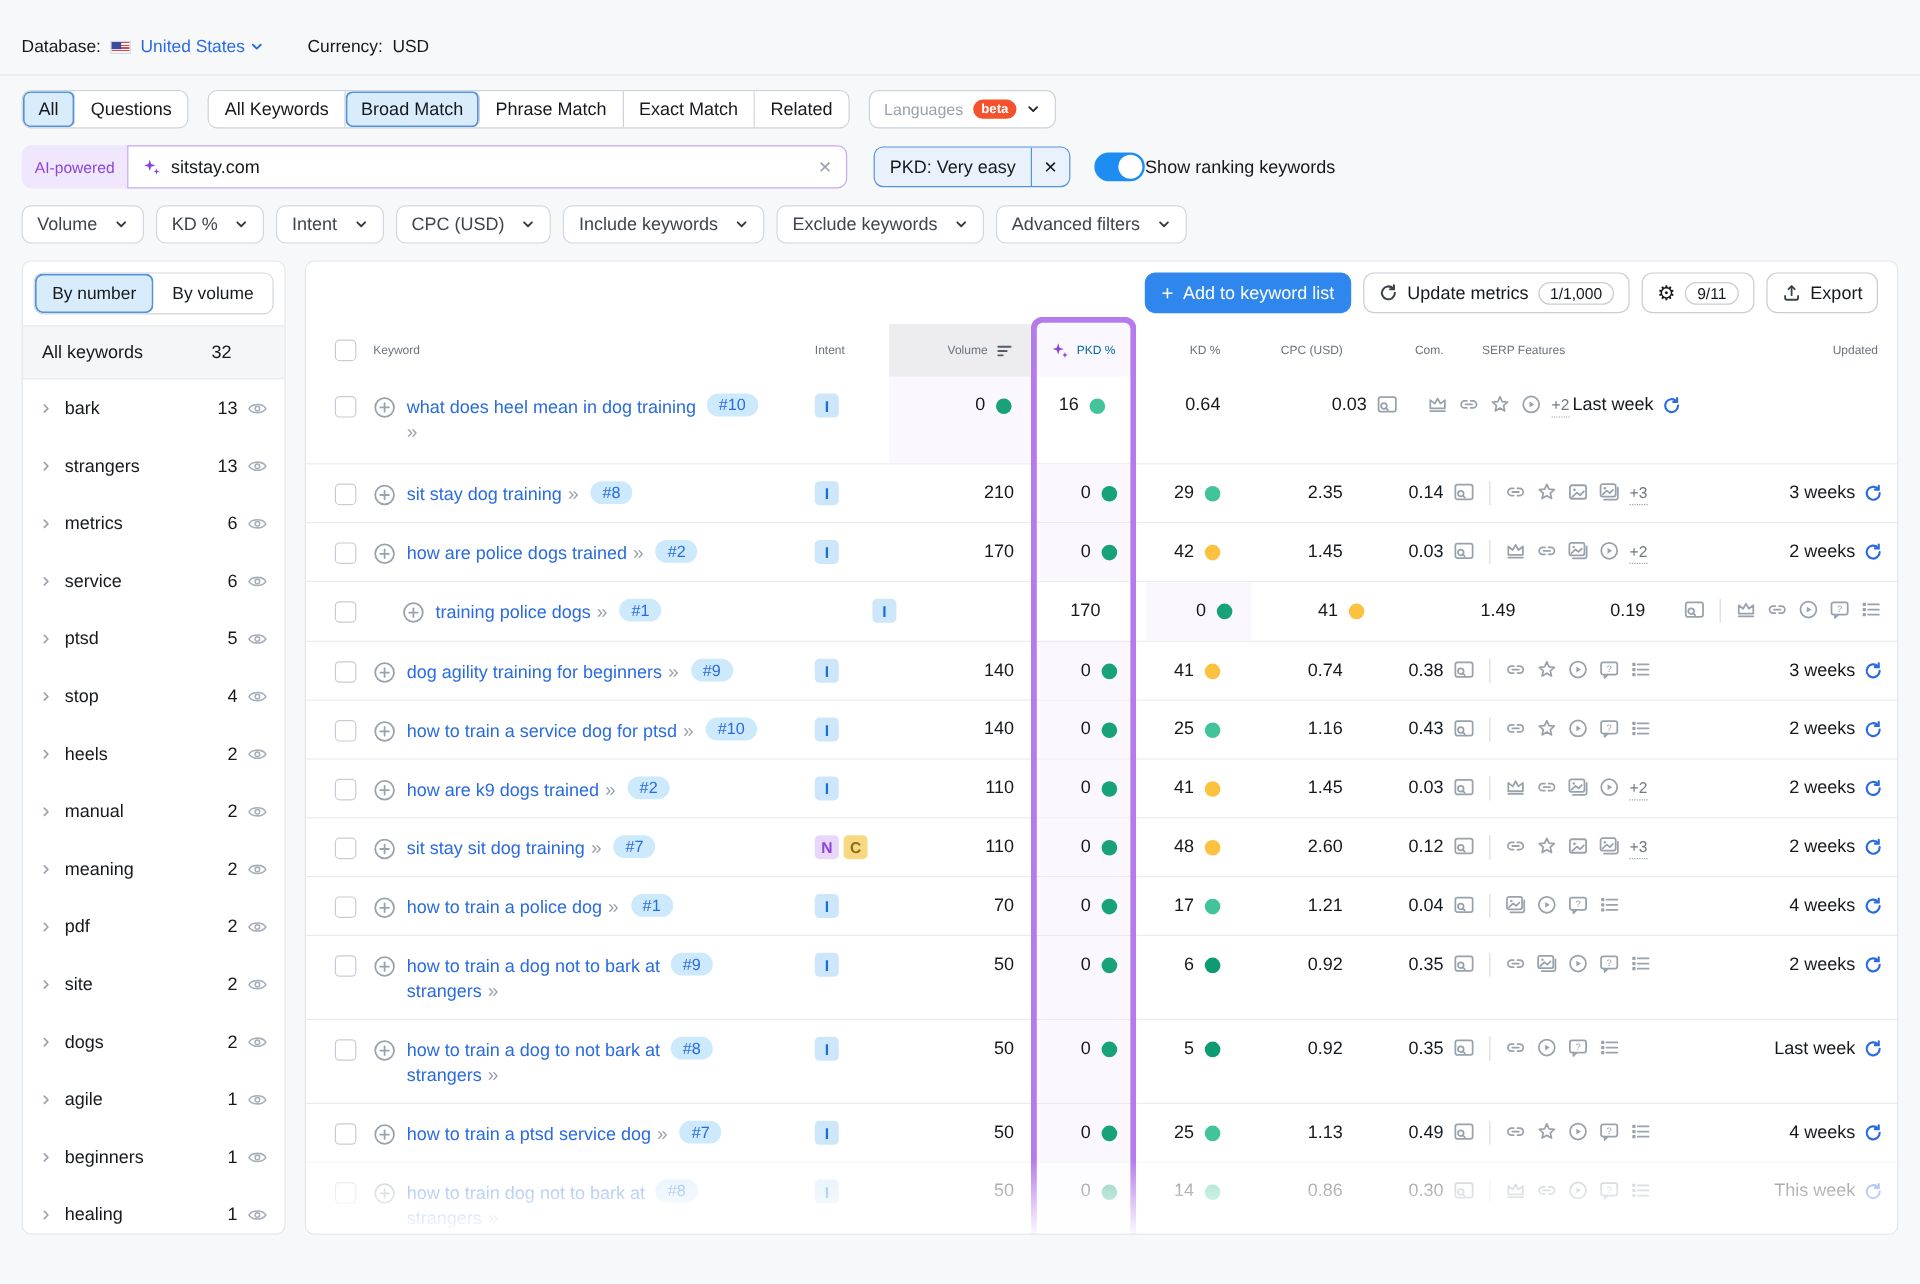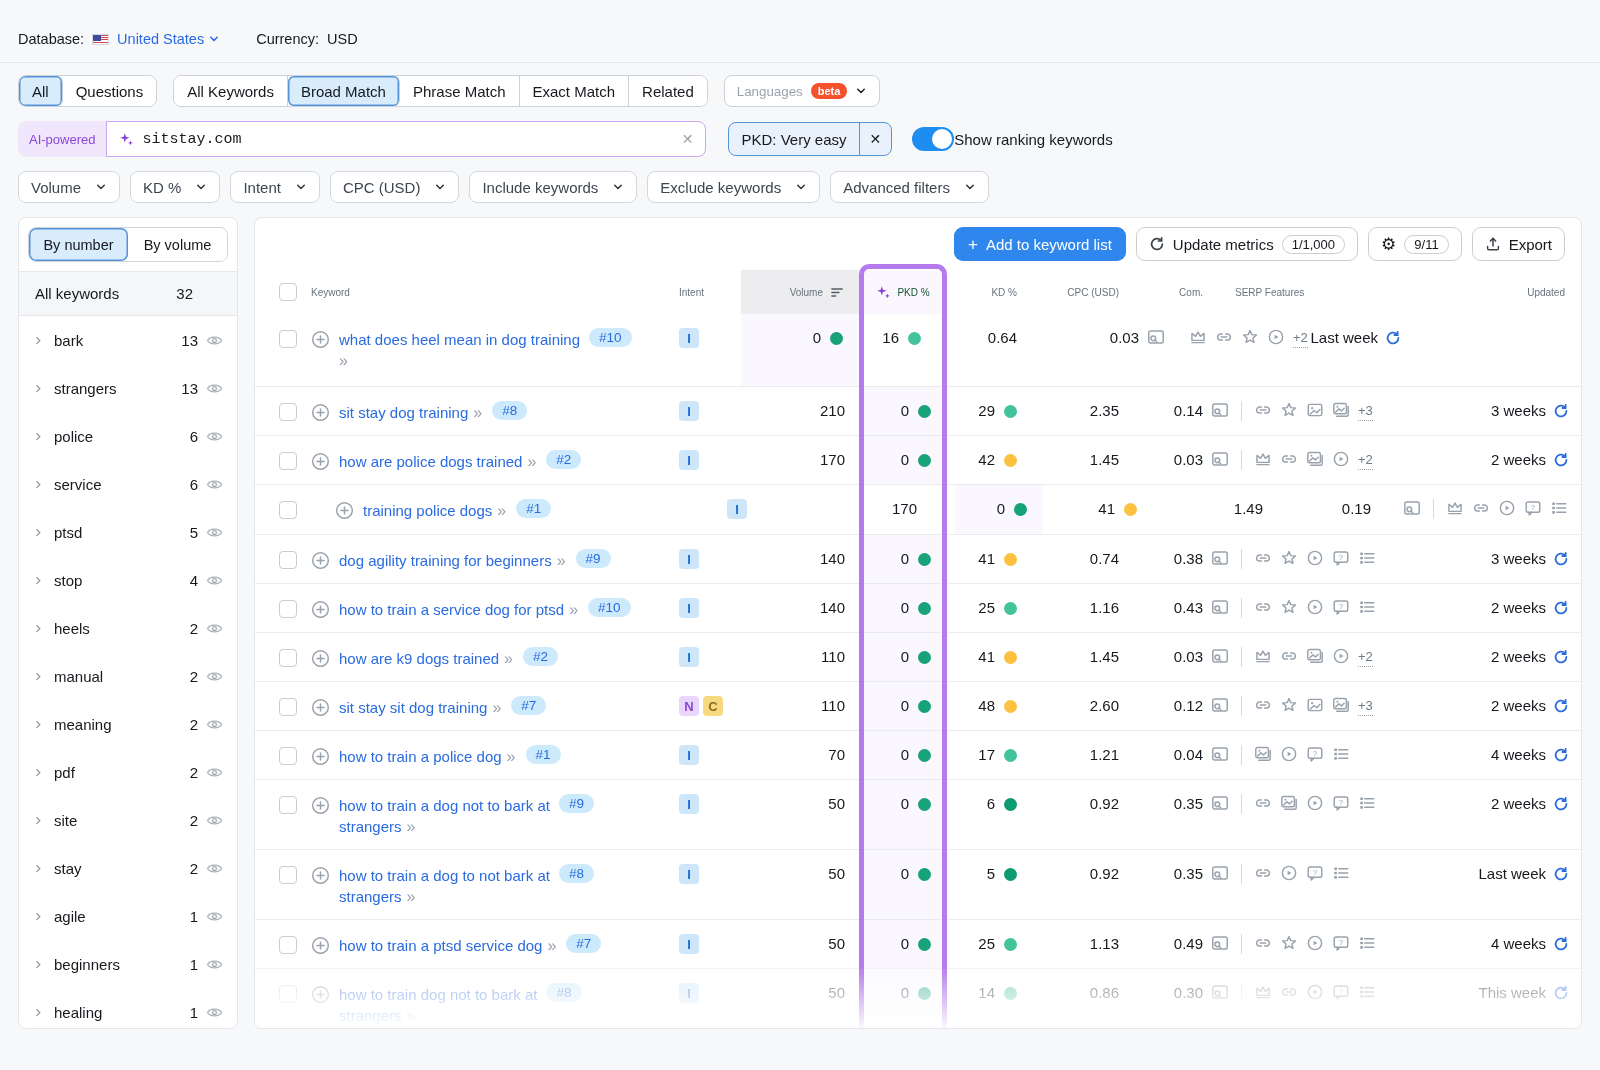--- a/index.html
+++ b/index.html
@@ -28,21 +28,21 @@
   .seg{padding:0 13px;display:flex;align-items:center;font-size:15px;background:#fff;border-right:1px solid #ccd2d9;cursor:pointer;white-space:nowrap}
   .seg:last-child{border-right:none}
   .seg.selected{background:#d9ecfc;box-shadow:inset 0 0 0 1.5px #5593d8;border-radius:6px}
   .gap16{margin-left:16px}
   .lang-btn{display:inline-flex;align-items:center;gap:8px;border:1px solid #ccd2d9;border-radius:8px;background:#fff;height:32px;padding:0 12px;color:#9aa3ad;cursor:pointer}
   .beta-pill{background:#f4512c;color:#fff;font-size:11px;font-weight:700;border-radius:9px;padding:2px 7px;line-height:12px}
 
   .search-row{margin-top:14px}
   .ai-chip{background:#f1e7fc;color:#8a46da;font-size:13px;height:36px;display:flex;align-items:center;padding:0 11px;border-radius:8px 0 0 8px}
   .search-box{display:flex;align-items:center;gap:8px;height:36px;width:600px;background:#fff;border:1.5px solid #c9a6f0;border-radius:0 8px 8px 0;padding:0 12px}
-  .search-box input{border:none;outline:none;flex:1;font-size:15px;font-family:Liberation Mono, monospace;color:#16191d;background:transparent}
+  .search-box input{border:none;outline:none;flex:1;font-size:15px;font-family:Liberation Sans, sans-serif;color:#16191d;background:transparent}
   .x-btn{color:#98a1ab;font-size:14px;cursor:pointer}
   .pkd-chip{display:flex;align-items:stretch;height:34px;border:1px solid #5593d8;background:#e9f2fc;border-radius:8px;margin-left:22px;overflow:hidden;cursor:pointer}
   .pkd-chip .lbl{display:flex;align-items:center;padding:0 12px;font-size:15px}
   .pkd-chip .x{display:flex;align-items:center;padding:0 10px;border-left:1px solid #5593d8;font-weight:700;font-size:14px}
   .toggle{width:42px;height:24px;border-radius:12px;background:#1e8df2;position:relative;margin-left:20px;cursor:pointer;flex:0 0 auto}
   .toggle .knob{position:absolute;right:2px;top:2px;width:20px;height:20px;border-radius:50%;background:#fff}
   .toggle-label{}
 
   .filter-btn-row{margin-top:14px;gap:10px}
   .filter-btn{display:inline-flex;align-items:center;gap:14px;height:32px;padding:0 12px;border:1px solid #d3d8de;border-radius:8px;background:#fff;font-size:15px;color:#3d454e;cursor:pointer;white-space:nowrap}
@@ -71,21 +71,21 @@
   .btn-blue{background:#2f86ec;color:#fff;border:none;height:34px;border-radius:9px;padding:0 14px;font-size:15px;display:flex;align-items:center;gap:8px;cursor:pointer;font-family:inherit}
   .btn-ghost{background:#fff;border:1px solid #c9cdd4;height:34px;border-radius:9px;padding:0 12px;font-size:15px;display:flex;align-items:center;gap:8px;cursor:pointer;font-family:inherit;color:#16191d}
   .quota{border:1px solid #c9cdd4;border-radius:12px;padding:1px 9px;font-size:13px;color:#16191d}
   .gear-glyph{font-size:17px;line-height:17px}
 
   .tr{display:grid;grid-template-columns:56px 368px 62px 118px 88px 96px 102px 64px 204px 1fr}
   .thead{height:44px;font-size:10px;color:#68737e}
   .thead .th{display:flex;align-items:center}
   .th.c-check{padding-left:24px}
   .th.c-vol{justify-content:flex-end;background:#ededf0;padding-right:14px;gap:7px}
-  .th.c-pkd{justify-content:center;gap:6px;background:#faf7fe;color:#14532d}
+  .th.c-pkd{justify-content:center;gap:6px;background:#faf7fe;color:#0369a1}
   .th.c-kd,.th.c-cpc{justify-content:flex-end;padding-right:26px}
   .th.c-com{justify-content:flex-end;padding-right:6px}
   .th.c-serp{padding-left:26px}
   .th.c-upd{justify-content:flex-end;padding-right:16px}
 
   .rowline{border-top:1px solid #e9ebef}
   .td{display:flex;align-items:flex-start;padding-top:15px;font-size:15px}
   .td.c-check{padding-left:24px;padding-top:16px}
   .checkbox{width:18px;height:18px;border:1.5px solid #c8cdd4;border-radius:4px;background:#fff;cursor:pointer}
   .td.c-kw{gap:9px;padding-right:4px}
@@ -288,21 +288,21 @@
             </span>
     </span>
   </div>
 
   <div class="side-item">
     <span class="icon">
             <svg width="11" height="11" viewBox="0 0 14 14" fill="none" stroke="#9aa3ac" stroke-width="1.8" stroke-linecap="round" stroke-linejoin="round">
               <path d="M5 3.2 L8.8 7 L5 10.8"></path>
             </svg>
           </span>
-    <span class="lab">police</span>
+    <span class="lab">metrics</span>
     <span class="right">
       <span>6</span>
       <span class="icon">
               <svg width="17" height="13" viewBox="0 0 17 13" fill="none" stroke="#a7afb8" stroke-width="1.3">
                 <path d="M1.5 6.5 C4 2 13 2 15.5 6.5 C13 11 4 11 1.5 6.5 Z"></path>
                 <circle cx="8.5" cy="6.5" r="1.9"></circle>
               </svg>
             </span>
     </span>
   </div>
@@ -450,21 +450,21 @@
             </span>
     </span>
   </div>
 
   <div class="side-item">
     <span class="icon">
             <svg width="11" height="11" viewBox="0 0 14 14" fill="none" stroke="#9aa3ac" stroke-width="1.8" stroke-linecap="round" stroke-linejoin="round">
               <path d="M5 3.2 L8.8 7 L5 10.8"></path>
             </svg>
           </span>
-    <span class="lab">stay</span>
+    <span class="lab">dogs</span>
     <span class="right">
       <span>2</span>
       <span class="icon">
               <svg width="17" height="13" viewBox="0 0 17 13" fill="none" stroke="#a7afb8" stroke-width="1.3">
                 <path d="M1.5 6.5 C4 2 13 2 15.5 6.5 C13 11 4 11 1.5 6.5 Z"></path>
                 <circle cx="8.5" cy="6.5" r="1.9"></circle>
               </svg>
             </span>
     </span>
   </div>

